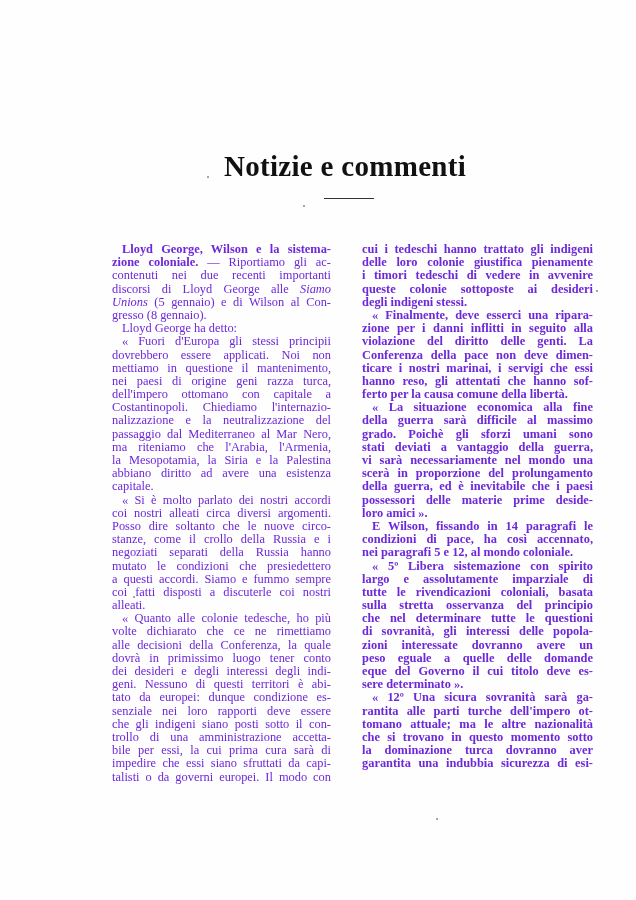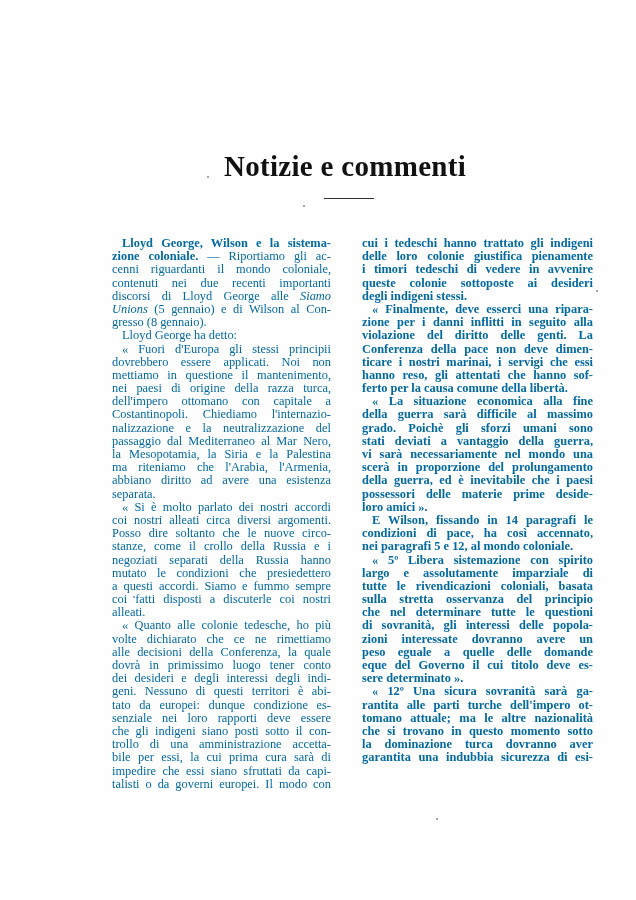--- a/index.html
+++ b/index.html
@@ -17,24 +17,24 @@
       text-align: center;
       font-family: "Liberation Serif", "DejaVu Serif", serif;
       font-weight: bold; font-size: 29px; letter-spacing: 0.3px;
       color: #111;
     }
     .rule {
       position: absolute; left: 324px; top: 198px; width: 50px; height: 1px;
       background: #333;
     }
     .col {
-      position: absolute; top: 237px;
+      position: absolute; top: 243px;
       font-family: "Liberation Serif", "DejaVu Serif", serif;
       font-size: 12.4px; line-height: 13.2px;
-      color: #0369a1;
+      color: #6d28d9;
     }
     .col.left { left: 112px; width: 219px; }
     .col.right { left: 362px; width: 231px; font-weight: bold; }
     .line {
       display: block; white-space: nowrap; text-align: justify;
       text-align-last: justify; height: 13.2px;
     }
     .line.last { text-align-last: left; }
     .line.indent { padding-left: 10px; }
     .b { font-weight: bold; }
@@ -44,38 +44,37 @@
 </head>
 <body>
 
 <div class="page">
   <div class="title">Notizie e commenti</div>
   <div class="rule"></div>
 
   <div class="col left" id="col-left">
       <span class="line indent b">Lloyd George, Wilson e la sistema-</span>
       <span class="line"><span class="b">zione coloniale. </span>— Riportiamo gli ac-</span>
-      <span class="line">cenni riguardanti il mondo coloniale,</span>
       <span class="line">contenuti nei due recenti importanti</span>
       <span class="line">discorsi di Lloyd George alle <span class="i">Siamo</span></span>
       <span class="line"><span class="i">Unions</span> (5 gennaio) e di Wilson al Con-</span>
       <span class="line last">gresso (8 gennaio).</span>
       <span class="line indent last">Lloyd George ha detto:</span>
       <span class="line indent">« Fuori d'Europa gli stessi principii</span>
       <span class="line">dovrebbero essere applicati. Noi non</span>
       <span class="line">mettiamo in questione il mantenimento,</span>
-      <span class="line">nei paesi di origine della razza turca,</span>
+      <span class="line">nei paesi di origine geni razza turca,</span>
       <span class="line">dell'impero ottomano con capitale a</span>
       <span class="line">Costantinopoli. Chiediamo l'internazio-</span>
       <span class="line">nalizzazione e la neutralizzazione del</span>
       <span class="line">passaggio dal Mediterraneo al Mar Nero,</span>
+      <span class="line">ma riteniamo che l'Arabia, l'Armenia,</span>
       <span class="line">la Mesopotamia, la Siria e la Palestina</span>
-      <span class="line">ma riteniamo che l'Arabia, l'Armenia,</span>
       <span class="line">abbiano diritto ad avere una esistenza</span>
-      <span class="line last">separata.</span>
+      <span class="line last">capitale.</span>
       <span class="line indent">« Si è molto parlato dei nostri accordi</span>
       <span class="line">coi nostri alleati circa diversi argomenti.</span>
       <span class="line">Posso dire soltanto che le nuove circo-</span>
       <span class="line">stanze, come il crollo della Russia e i</span>
       <span class="line">negoziati separati della Russia hanno</span>
       <span class="line">mutato le condizioni che presiedettero</span>
       <span class="line">a questi accordi. Siamo e fummo sempre</span>
       <span class="line">coi fatti disposti a discuterle coi nostri</span>
       <span class="line last">alleati.</span>
       <span class="line indent">« Quanto alle colonie tedesche, ho più</span>

